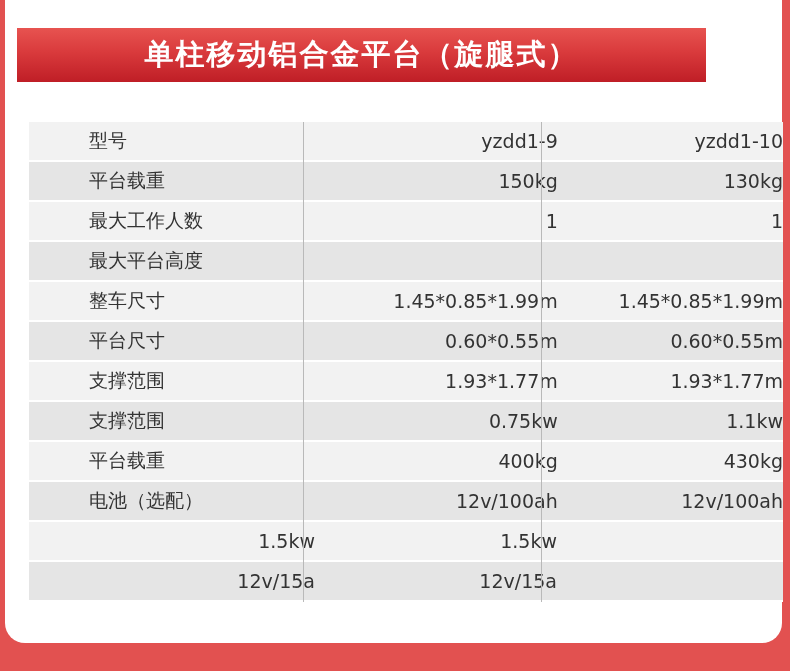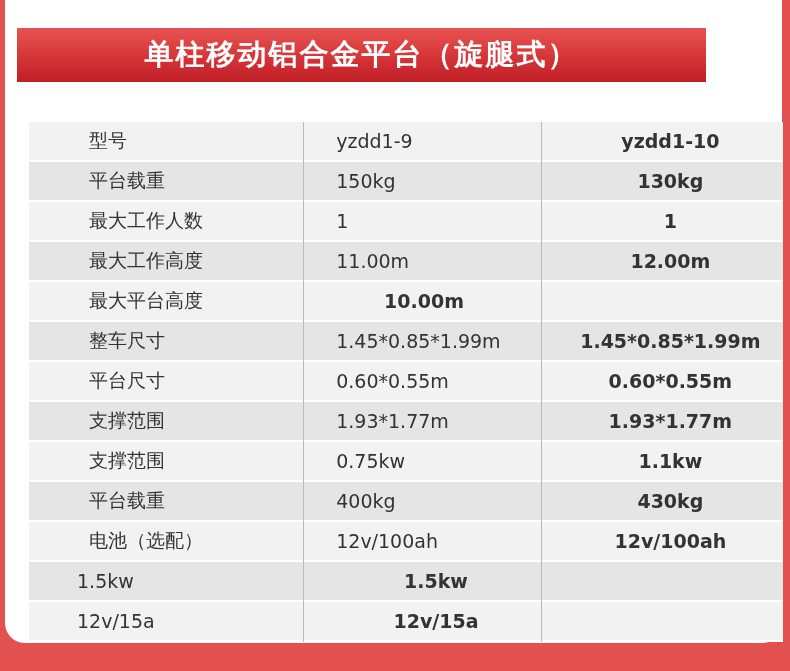--- a/index.html
+++ b/index.html
@@ -45,22 +45,22 @@
     color: #333333;
   }
   .spec-row:nth-child(odd)  { background: #f2f2f2; }
   .spec-row:nth-child(even) { background: #e5e5e5; }
   .spec-row:last-child { border-bottom: none; }
   .cell-label {
     width: 274px;
     box-sizing: border-box;
     padding-left: 60px;
   }
-  .cell-v1 { width: 238px; text-align: left; padding-left: 48px; }
-  .cell-v2 { width: 242px; text-align: center; font-weight: bold; }
+  .cell-v1 { width: 238px; text-align: right; padding-left: 48px; }
+  .cell-v2 { width: 242px; text-align: right; }
   .divider {
     position: absolute;
     top: 0; bottom: 0;
     width: 1px;
     background: #b9b9b9;
     z-index: 2;
   }
   .divider-1 { left: 274px; }
   .divider-2 { left: 512px; }
 </style>
@@ -82,27 +82,21 @@
       <div class="cell-label">平台载重</div>
       <div class="cell-v1">150kg</div>
       <div class="cell-v2">130kg</div>
     </div>
     <div class="spec-row">
       <div class="cell-label">最大工作人数</div>
       <div class="cell-v1">1</div>
       <div class="cell-v2">1</div>
     </div>
     <div class="spec-row">
-      <div class="cell-label">最大工作高度</div>
-      <div class="cell-v1">11.00m</div>
-      <div class="cell-v2">12.00m</div>
-    </div>
-    <div class="spec-row">
       <div class="cell-label">最大平台高度</div>
-      <div class="cell-v2">10.00m</div>
     </div>
     <div class="spec-row">
       <div class="cell-label">整车尺寸</div>
       <div class="cell-v1">1.45*0.85*1.99m</div>
       <div class="cell-v2">1.45*0.85*1.99m</div>
     </div>
     <div class="spec-row">
       <div class="cell-label">平台尺寸</div>
       <div class="cell-v1">0.60*0.55m</div>
       <div class="cell-v2">0.60*0.55m</div>

